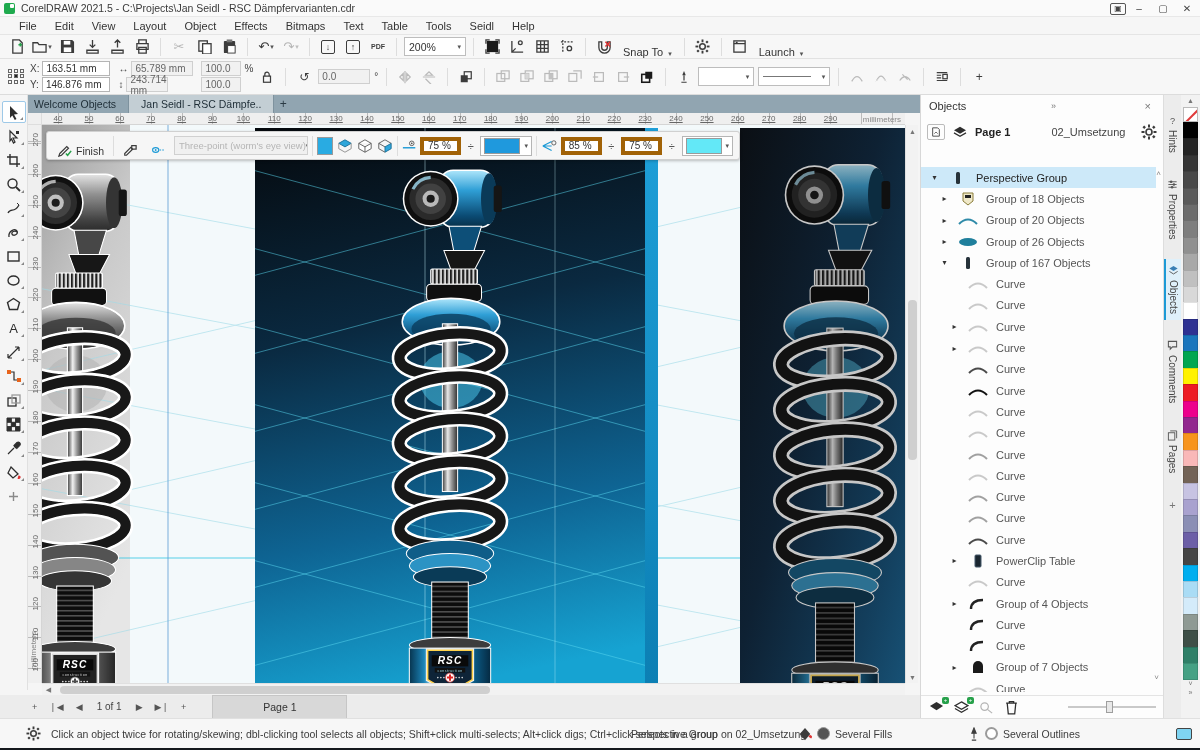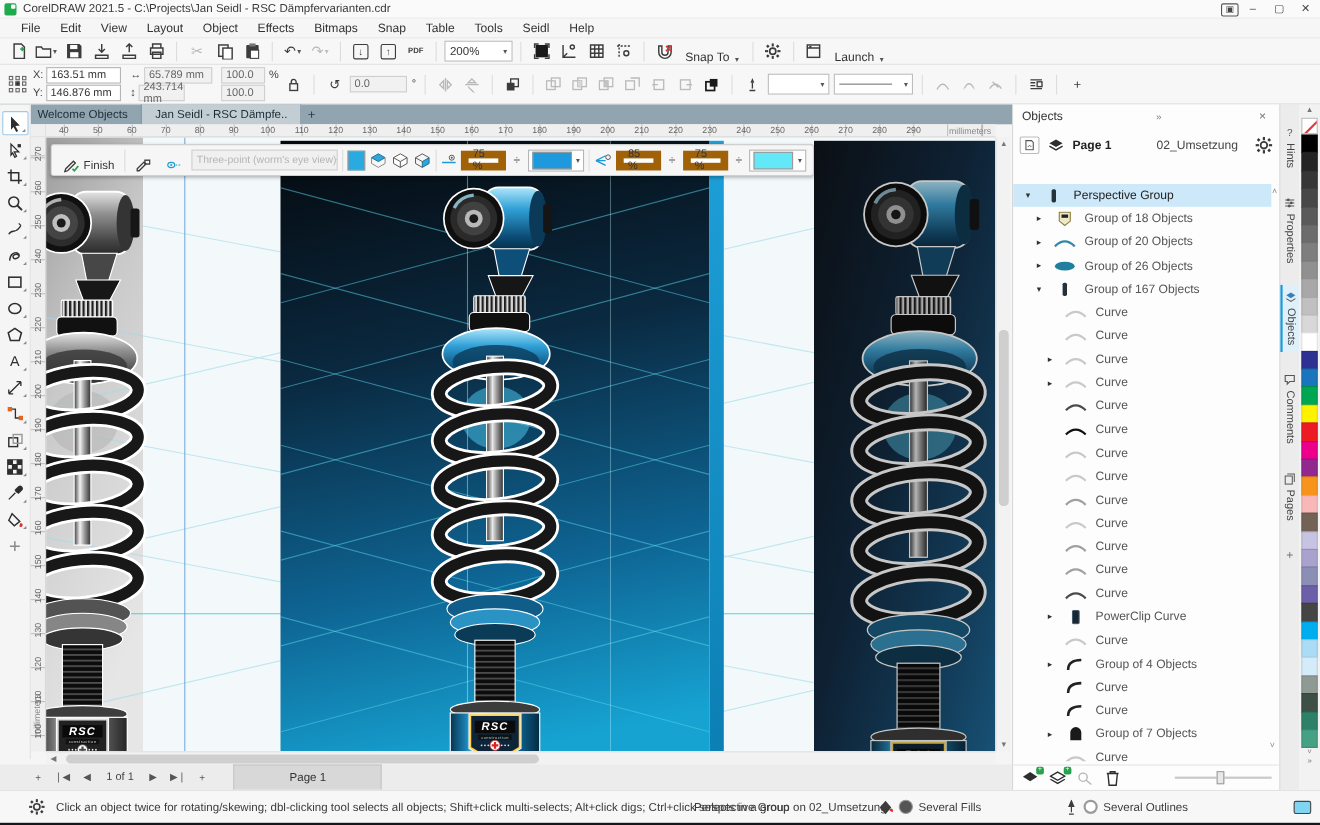--- a/index.html
+++ b/index.html
@@ -48,21 +48,21 @@
   #toolbox{left:0;top:95px;width:28px;height:595px;background:#f5f5f5;border-right:1px solid #e0e0e0;padding-top:6px;display:flex;flex-direction:column;align-items:center;gap:2px;}
   .tool{width:24px;height:22px;display:flex;align-items:center;justify-content:center;color:#3a3a3a;position:relative;}
   .tool svg{width:15px;height:15px;}
   .tool.active{background:#fff;border:1px solid #9ec9e8;border-radius:2px;}
   .tool::after{content:"";position:absolute;right:2px;bottom:2px;border-left:3px solid transparent;border-bottom:3px solid #888;}
   .tool.nof::after{display:none;}
   
   #ruler-corner{left:28px;top:113px;width:14px;height:12px;background:#efefef;border-right:1px solid #ddd;border-bottom:1px solid #ddd;}
   #hruler{left:42px;top:113px;width:863px;height:12px;background:#efefef;border-bottom:1px solid #d5d5d5;overflow:hidden;
     background-image:repeating-linear-gradient(to right,#bbb 0 1px,transparent 1px 30.9px);background-position:16px 0;}
-  .hrl{position:absolute;top:1px;font-size:8px;color:#666;transform:translateX(-50%);}
+  .hrl{position:absolute;top:1px;font-size:8px;color:#666;transform:translateX(-50%);text-decoration:underline;}
   #hr-unit{position:absolute;right:4px;top:2px;font-size:8px;color:#888;}
   #vruler{left:28px;top:125px;width:14px;height:558px;background:#efefef;border-right:1px solid #d5d5d5;overflow:hidden;
     background-image:repeating-linear-gradient(to bottom,#bbb 0 1px,transparent 1px 30.9px);background-position:0 18px;}
   .vrl{position:absolute;left:2px;font-size:8px;color:#666;transform:rotate(-90deg);transform-origin:center;width:10px;}
   #vr-unit{position:absolute;left:1px;bottom:14px;font-size:8px;color:#888;writing-mode:vertical-rl;transform:rotate(180deg);}
   
   #canvas{left:42px;top:125px;width:863px;height:558px;background:#e3e4e5;overflow:hidden;}
   #paste-left{position:absolute;left:0;top:0;width:130px;height:558px;background:linear-gradient(115deg,#9c9c9c 0%,#c9c9c9 30%,#e6e6e6 75%);}
   #page-white{position:absolute;left:88px;top:0;width:775px;height:558px;background:#f3f9fb;}
   #guides-under{position:absolute;left:0;top:0;width:863px;height:558px;}
@@ -71,21 +71,21 @@
   #right-rect{position:absolute;left:698px;top:3px;width:165px;height:555px;background:linear-gradient(105deg,#0b0f14 0%,#0e2133 45%,#133e5c 82%,#175175 100%);overflow:hidden;}
   .fan{position:absolute;left:0;top:0;width:100%;height:100%;}
   .shock{position:absolute;}
   #shock-gray{filter:grayscale(1) brightness(1.04);}
   #shock-right{filter:brightness(.78) saturate(.85);}
   
   #ctxbar{position:absolute;left:4px;top:6px;width:694px;height:29px;background:#f6f6f6;border:1px solid #d0d0d0;border-radius:3px;box-shadow:0 1px 3px rgba(0,0,0,.25);display:flex;align-items:center;padding:0 6px;gap:4px;font-size:10.5px;}
   .cbtn{height:22px;display:flex;align-items:flex-end;gap:4px;padding:0 5px;border-radius:2px;color:#333;}
   .cbtn svg{width:14px;height:14px;}
   .csep{width:1px;height:20px;background:#ddd;}
-  .cfield{width:44px;height:18px;border:7px solid #a16207;background:#fff;display:flex;align-items:center;padding:0 4px;font-size:10px;}
+  .cfield{width:44px;height:18px;border:4px solid #a16207;background:#fff;display:flex;align-items:center;padding:0 4px;font-size:10px;}
   .cslider{width:13px;text-align:center;color:#555;font-size:11px;}
   .cswatch{width:36px;height:16px;border:1px solid #9a9a9a;}
   .cdrop{display:flex;align-items:center;gap:3px;border:1px solid #b5b5b5;background:#fff;height:20px;padding:0 3px;}
   .preset{width:150px;height:19px;border:1px solid #d0d0d0;background:#f0f0f0;color:#b5b5b5;display:flex;align-items:center;padding:0 4px;font-size:9.5px;white-space:nowrap;overflow:hidden;}
   .cube{width:18px;height:18px;}
   
   #vscroll{left:905px;top:125px;width:13px;height:558px;background:#f2f2f2;border-left:1px solid #e0e0e0;}
   #vthumb{position:absolute;left:2px;top:175px;width:9px;height:160px;background:#cfcfcf;border-radius:4px;}
   .scr-ar{position:absolute;width:13px;height:12px;font-size:7px;color:#777;display:flex;align-items:center;justify-content:center;}
   #hscroll{left:42px;top:683px;width:863px;height:12px;background:#f2f2f2;border-top:1px solid #e0e0e0;}
@@ -275,21 +275,21 @@
 </div>
 
 <div class="abs" id="menubar">
     <span class="menu-item">File</span>
     <span class="menu-item">Edit</span>
     <span class="menu-item">View</span>
     <span class="menu-item">Layout</span>
     <span class="menu-item">Object</span>
     <span class="menu-item">Effects</span>
     <span class="menu-item">Bitmaps</span>
-    <span class="menu-item">Snap</span>
+    <span class="menu-item">Text</span>
     <span class="menu-item">Table</span>
     <span class="menu-item">Tools</span>
     <span class="menu-item">Seidl</span>
     <span class="menu-item">Help</span>
   </div>
 
 <div class="abs" id="toolbar">
   <span class="tbtn">
       <svg viewBox="0 0 16 16">
         <path class="g-ic" d="M3,1 h7 l3,3 v11 h-10 Z"></path>
@@ -1090,21 +1090,21 @@
         </span>
         <span>Curve</span>
       </div>
       <div class="trow" style="padding-left: 28px;">
         <span class="t-arrow">▸</span>
         <span class="t-thumb">
           <svg viewBox="0 0 24 14">
             <rect x="9" y="1" width="6" height="12" rx="1" fill="#1a2630" stroke="#44596a"></rect>
           </svg>
         </span>
-        <span>PowerClip Curve</span>
+        <span>PowerClip Table</span>
       </div>
       <div class="trow" style="padding-left: 28px;">
         <span class="t-arrow"></span>
         <span class="t-thumb">
           <svg viewBox="0 0 24 14">
             <path d="M3,11 Q12,2 21,11" fill="none" stroke="#c9c9c9" stroke-width="2"></path>
           </svg>
         </span>
         <span>Curve</span>
       </div>

